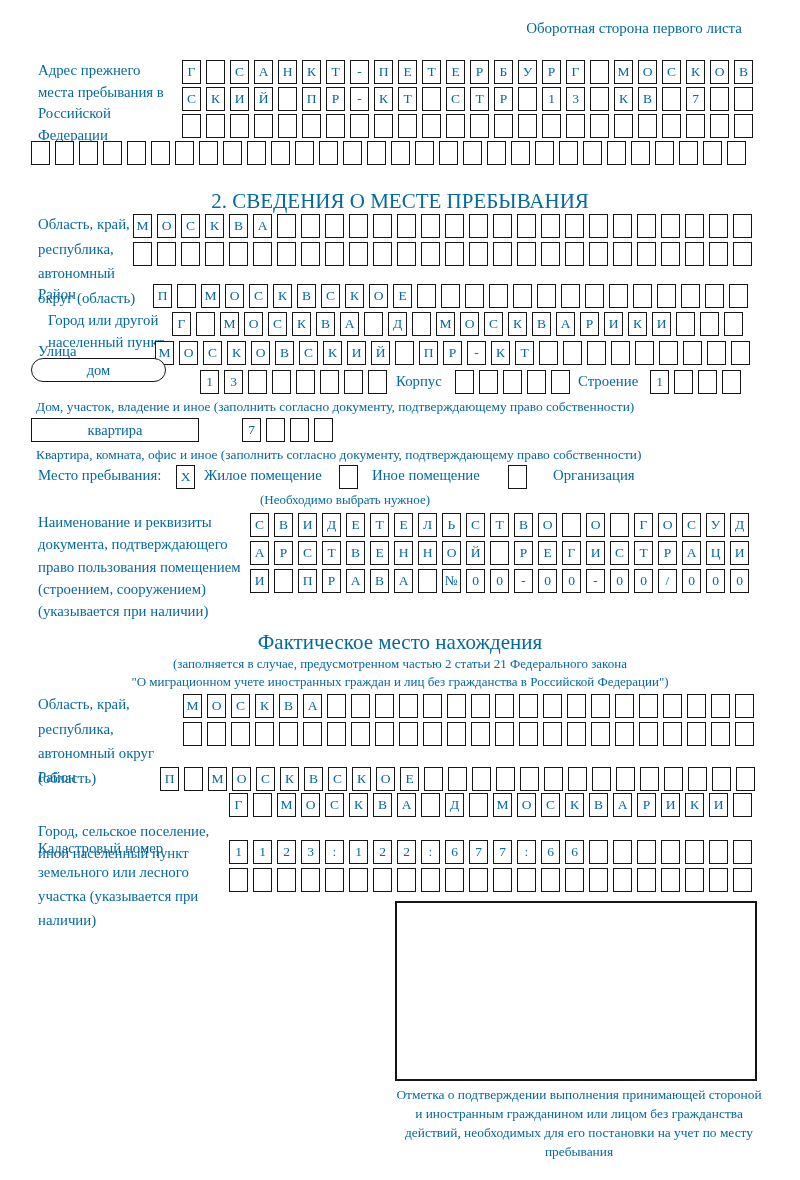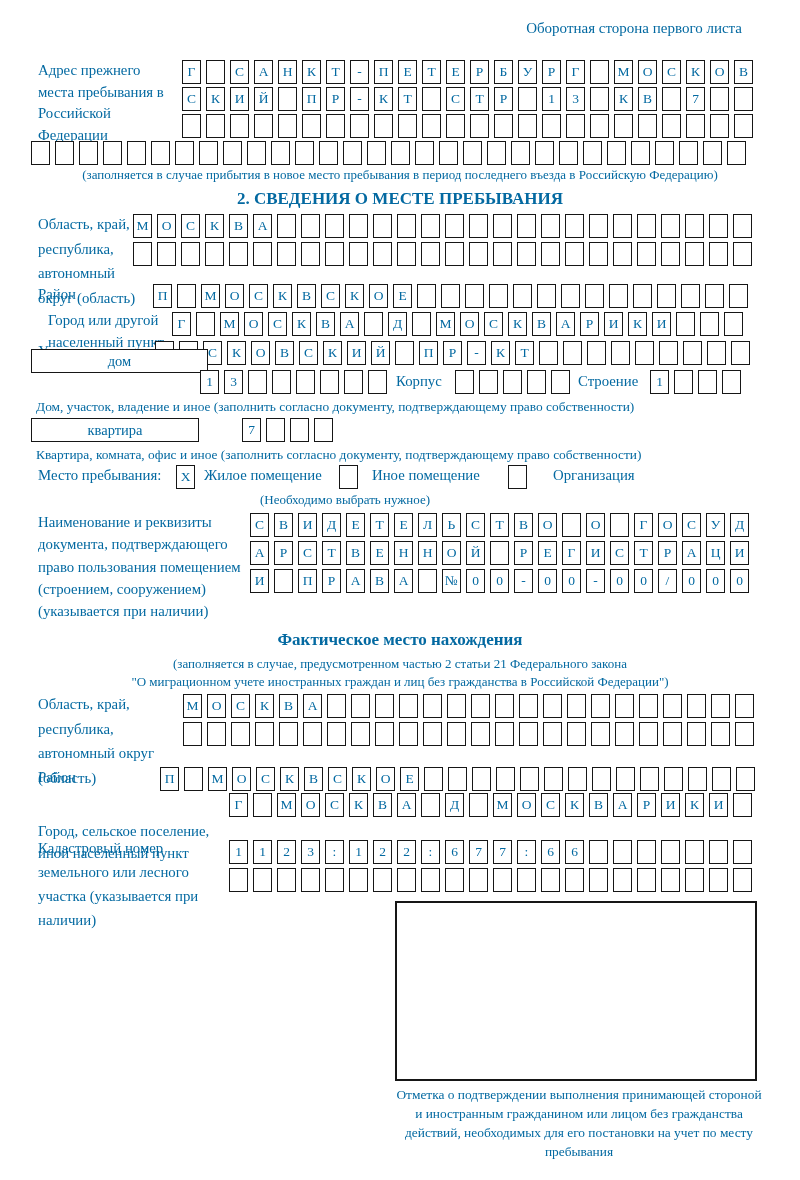--- a/index.html
+++ b/index.html
@@ -15,21 +15,21 @@
     font-size:13.5px; line-height:1; background:#fff;
   }
   .widebox {
     position:absolute; box-sizing:border-box; height:24px; border:1.6px solid #161616;
     display:flex; align-items:center; justify-content:center; font-size:14.5px; background:#fff;
   }
   .lbl { position:absolute; font-size:14.8px; line-height:21.5px; }
   .inline-lbl { position:absolute; font-size:14.8px; white-space:nowrap; }
   .note { position:absolute; font-size:13px; }
   .center { left:0; width:800px; text-align:center; }
-  .title { position:absolute; font-weight:bold; font-size:17px; }
+  .title { position:absolute; font-weight:normal; font-size:21px; }
   .stamp-box { position:absolute; box-sizing:border-box; border:2px solid #161616; background:#fff; }
 </style>
 </head>
 <body>
 
 <div class="page">
 
   <div class="abs" style="top:20px; right:58px; font-size:15px;">Оборотная сторона первого листа</div>
 
   <div class="lbl" style="left:38px; top:60px; width:132px;">Адрес прежнего места пребывания в Российской Федерации</div>
@@ -136,21 +136,20 @@
       <span class="cell"></span>
       <span class="cell"></span>
       <span class="cell"></span>
       <span class="cell"></span>
       <span class="cell"></span>
       <span class="cell"></span>
       <span class="cell"></span>
       <span class="cell"></span>
       <span class="cell"></span>
     </div>
-  <div class="note center" style="top:167px;">(заполняется в случае прибытия в новое место пребывания в период последнего въезда в Российскую Федерацию)</div>
 
   <div class="title center" style="top:189px;">2. СВЕДЕНИЯ О МЕСТЕ ПРЕБЫВАНИЯ</div>
 
   <div class="lbl" style="left:38px; top:212px; width:112px; line-height:24.5px;">Область, край, республика, автономный округ (область)</div>
   <div class="row" style="left:133px; top:214px;">
       <span class="cell">М</span>
       <span class="cell">О</span>
       <span class="cell">С</span>
       <span class="cell">К</span>
       <span class="cell">В</span>
@@ -284,21 +283,21 @@
       <span class="cell"></span>
       <span class="cell"></span>
       <span class="cell"></span>
       <span class="cell"></span>
       <span class="cell"></span>
       <span class="cell"></span>
       <span class="cell"></span>
       <span class="cell"></span>
     </div>
 
-  <div class="widebox" style="left:31px; top:349px; width:177px;">дом</div>
+  <div class="widebox" style="left:31px; top:358px; width:135px;border-radius:12px;">дом</div>
   <div class="row" style="left:200px; top:370px;">
       <span class="cell">1</span>
       <span class="cell">3</span>
       <span class="cell"></span>
       <span class="cell"></span>
       <span class="cell"></span>
       <span class="cell"></span>
       <span class="cell"></span>
       <span class="cell"></span>
     </div>

